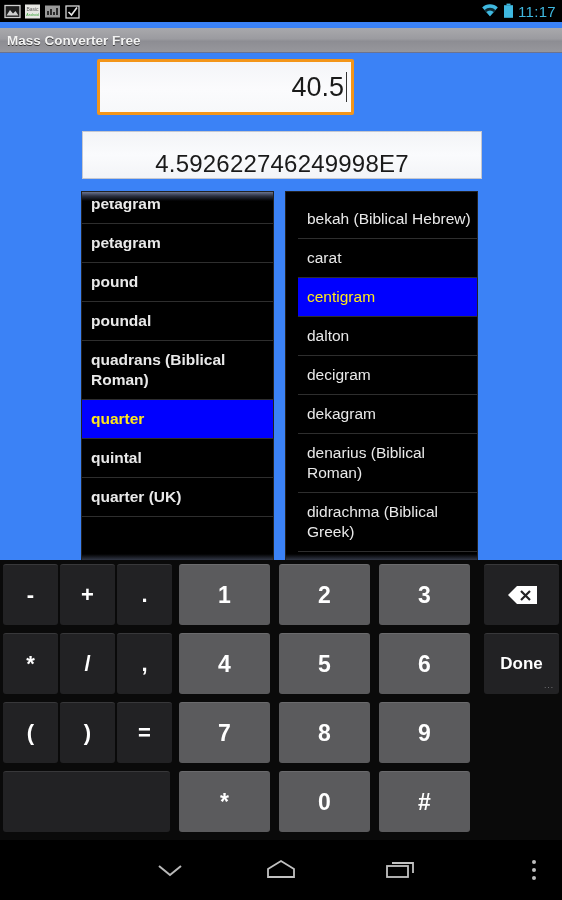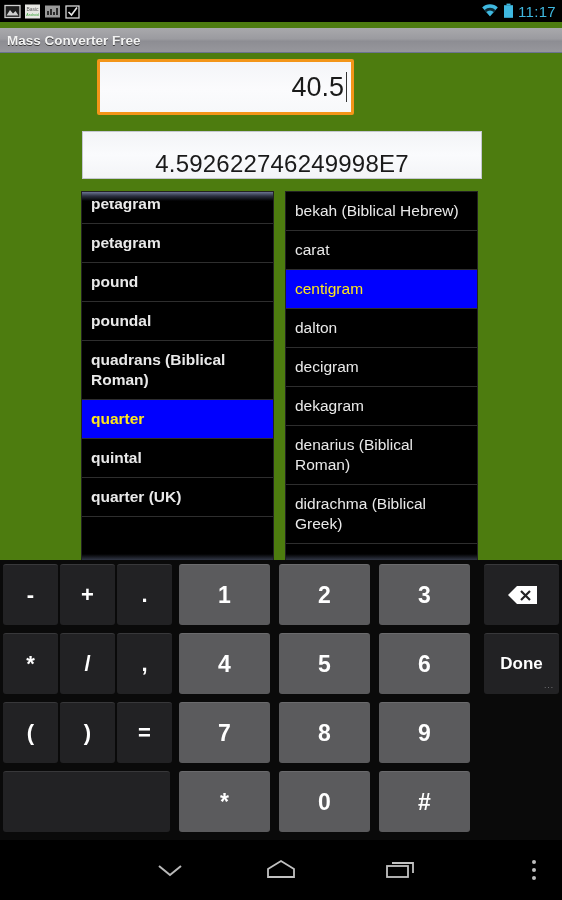--- a/index.html
+++ b/index.html
@@ -1,21 +1,21 @@
 <!DOCTYPE html>
 <html><head>
 <meta charset="utf-8">
 <style>
   * { margin:0; padding:0; box-sizing:border-box; }
   html,body { width:562px; height:900px; overflow:hidden; background:#000; }
   body {
     font-family:"Liberation Sans", sans-serif;
     -webkit-font-smoothing:antialiased;
   }
-  #screen { position:relative; width:562px; height:732px; background:#4d7c0f; }
+  #screen { position:relative; width:562px; height:732px; background:#3b82f6; }
 
   
   .statusbar{
     position:absolute; left:0; top:0; width:562px; height:22px;
     background:#000; display:flex; align-items:center;
   }
   .notif-icons{ display:flex; align-items:center; gap:3px; padding-left:4px; }
   .nicon{ width:17px; height:17px; display:block; }
   .statusbar .spacer{ flex:1; }
   .sys-right{ display:flex; align-items:center; gap:4px; padding-right:6px; }
@@ -200,21 +200,21 @@
             <div class="li"><span>quadrans (Biblical Roman)</span></div>
             <div class="li sel"><span>quarter</span></div>
             <div class="li"><span>quintal</span></div>
             <div class="li"><span>quarter (UK)</span></div>
           </div>
         <div class="topfade"></div>
         <div class="botfade"></div>
       </div>
 
       <div class="listbox right">
-        <div class="listscroller" id="to-list" style="top:0px;">
+        <div class="listscroller" id="to-list" style="top:8px;margin-left:12px;">
             <div class="li"><span>bekah (Biblical Hebrew)</span></div>
             <div class="li"><span>carat</span></div>
             <div class="li sel"><span>centigram</span></div>
             <div class="li"><span>dalton</span></div>
             <div class="li"><span>decigram</span></div>
             <div class="li"><span>dekagram</span></div>
             <div class="li"><span>denarius (Biblical Roman)</span></div>
             <div class="li"><span>didrachma (Biblical Greek)</span></div>
           </div>
         <div class="botfade"></div>

